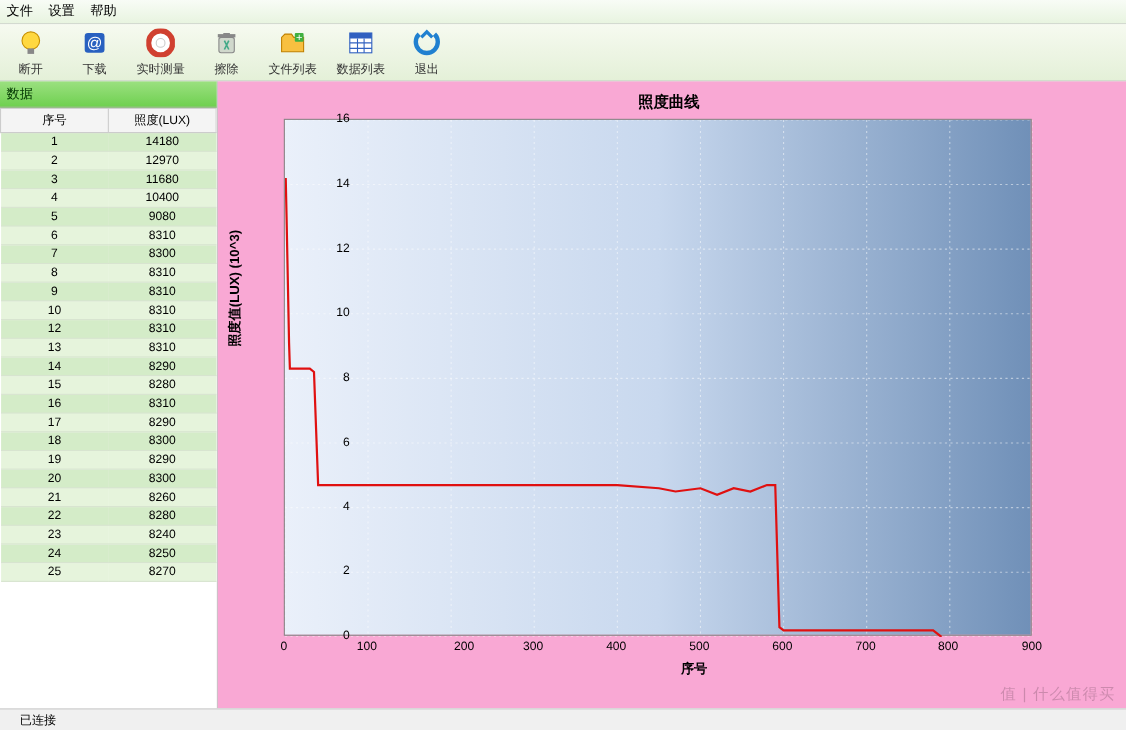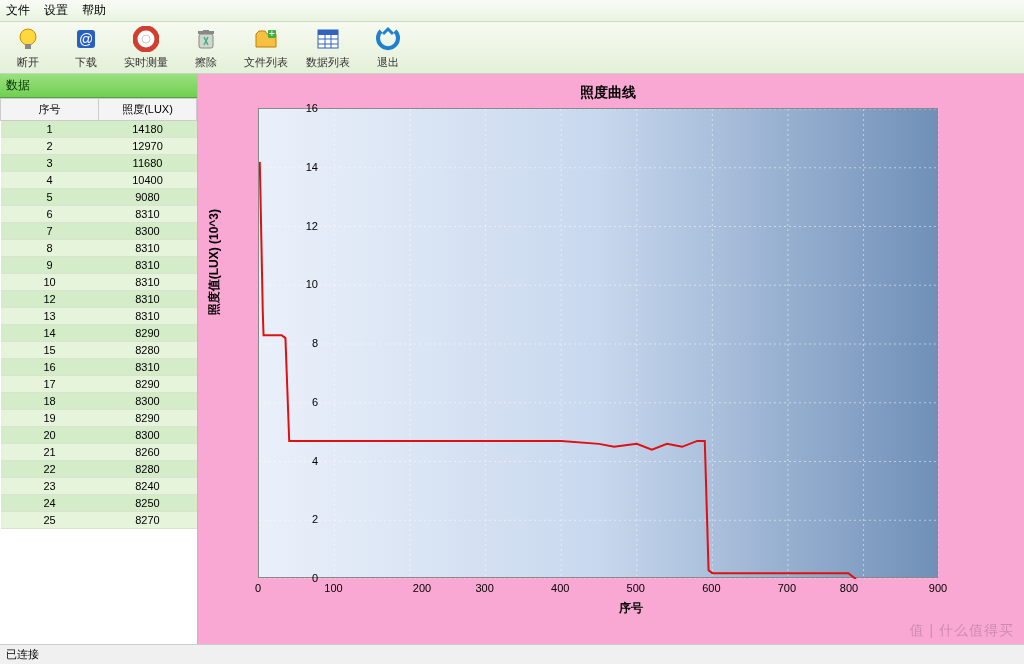--- a/index.html
+++ b/index.html
@@ -21,21 +21,21 @@
 tbody tr:nth-child(even) { background: #e6f4dc; }
 .chart-area { flex: 1; background: #f9a8d4; position: relative; padding: 6px 10px 6px 4px; }
 .chart-title { text-align: center; font-size: 14px; font-weight: bold; margin: 4px 0 6px 0; }
 .chart-box { position: relative; margin-left: 56px; margin-right: 10px; height: 504px; }
 .plot { position: absolute; left: 0; top: 0; width: 680px; height: 470px; background: linear-gradient(90deg, #eaf0fa 0%, #c8d8ee 50%, #7090b8 100%); border: 1px solid #888; }
 .plot svg { position: absolute; left: 0; top: 0; }
 .ytick { position: absolute; right: 686px; font-size: 11px; transform: translateY(-50%); }
 .xtick { position: absolute; top: 474px; font-size: 11px; transform: translateX(-50%); }
 .ylabel { position: absolute; left: -44px; top: 50%; transform: rotate(-90deg) translateX(50%); transform-origin: left center; font-size: 12px; font-weight: bold; white-space: nowrap; }
 .xlabel { position: absolute; left: 50%; top: 492px; transform: translateX(-50%); font-size: 12px; font-weight: bold; }
-.statusbar { position: absolute; bottom: 0; left: 0; right: 0; height: 20px; background: #f0f0f0; border-top: 1px solid #ccc; display: flex; align-items: center; padding: 0 6px; font-size: 11px; }
+.statusbar { position: absolute; bottom: 0; left: 0; right: 0; height: 20px; background: #f0f0f0; border-top: 1px solid #ccc; display: flex; align-items: center; padding: 0 18px; font-size: 11px; }
 .watermark { position: absolute; right: 10px; bottom: 24px; font-size: 14px; color: rgba(0,0,0,0.18); pointer-events: none; letter-spacing: 1px; }
 ::-webkit-scrollbar { width: 16px; }
 ::-webkit-scrollbar-track { background: #eee; }
 ::-webkit-scrollbar-thumb { background: #c4c4c4; border: 1px solid #999; }
 </style>
 </head>
 <body>
 
 <div class="menubar">
   <span>文件</span>
@@ -270,21 +270,21 @@
         </div>
       <div id="xticks">
           <div class="xtick" style="left: 0px;">0</div>
           <div class="xtick" style="left: 75.5556px;">100</div>
           <div class="xtick" style="left: 148px; margin-left: 16px;">200</div>
           <div class="xtick" style="left: 226.667px;">300</div>
           <div class="xtick" style="left: 302.222px;">400</div>
           <div class="xtick" style="left: 377.778px;">500</div>
           <div class="xtick" style="left: 453.333px;">600</div>
           <div class="xtick" style="left: 528.889px;">700</div>
-          <div class="xtick" style="left: 591px;">800</div>
+          <div class="xtick" style="left: 604px;">800</div>
           <div class="xtick" style="left: 680px;">900</div>
         </div>
       <div class="xlabel">序号</div>
     </div>
   </div>
 </div>
 
 <div class="statusbar">
   <span>已连接</span>
 </div>

